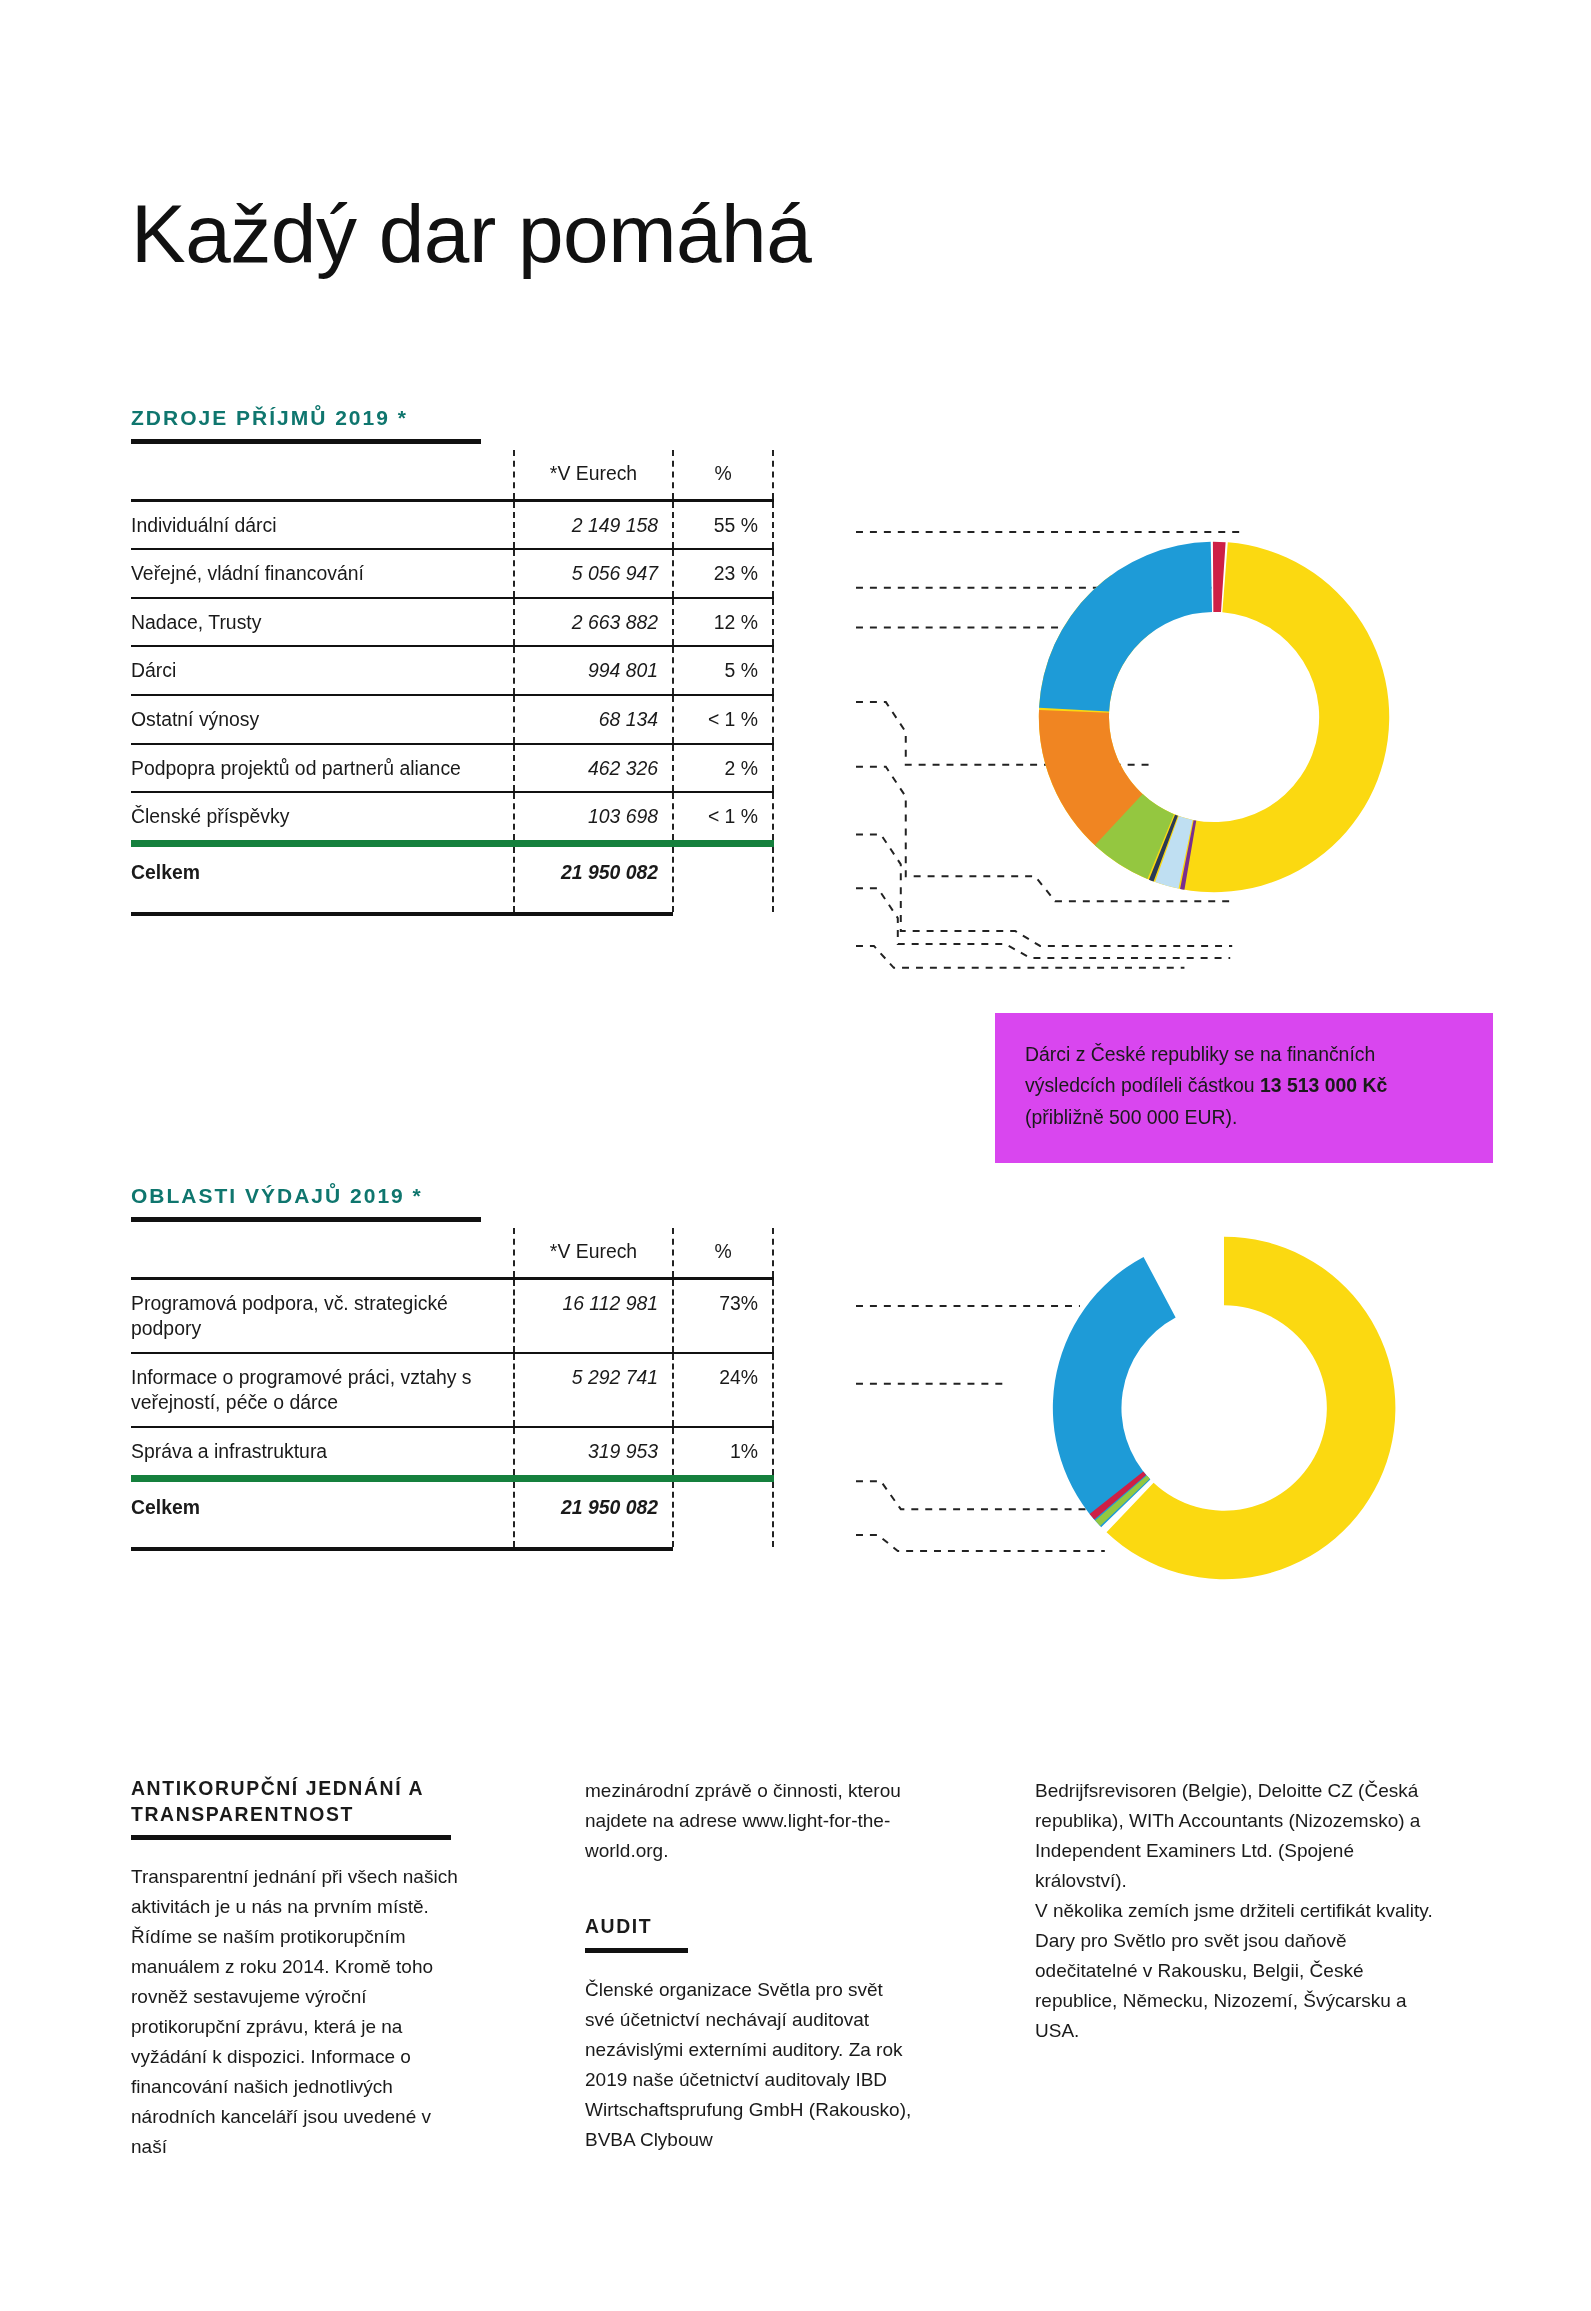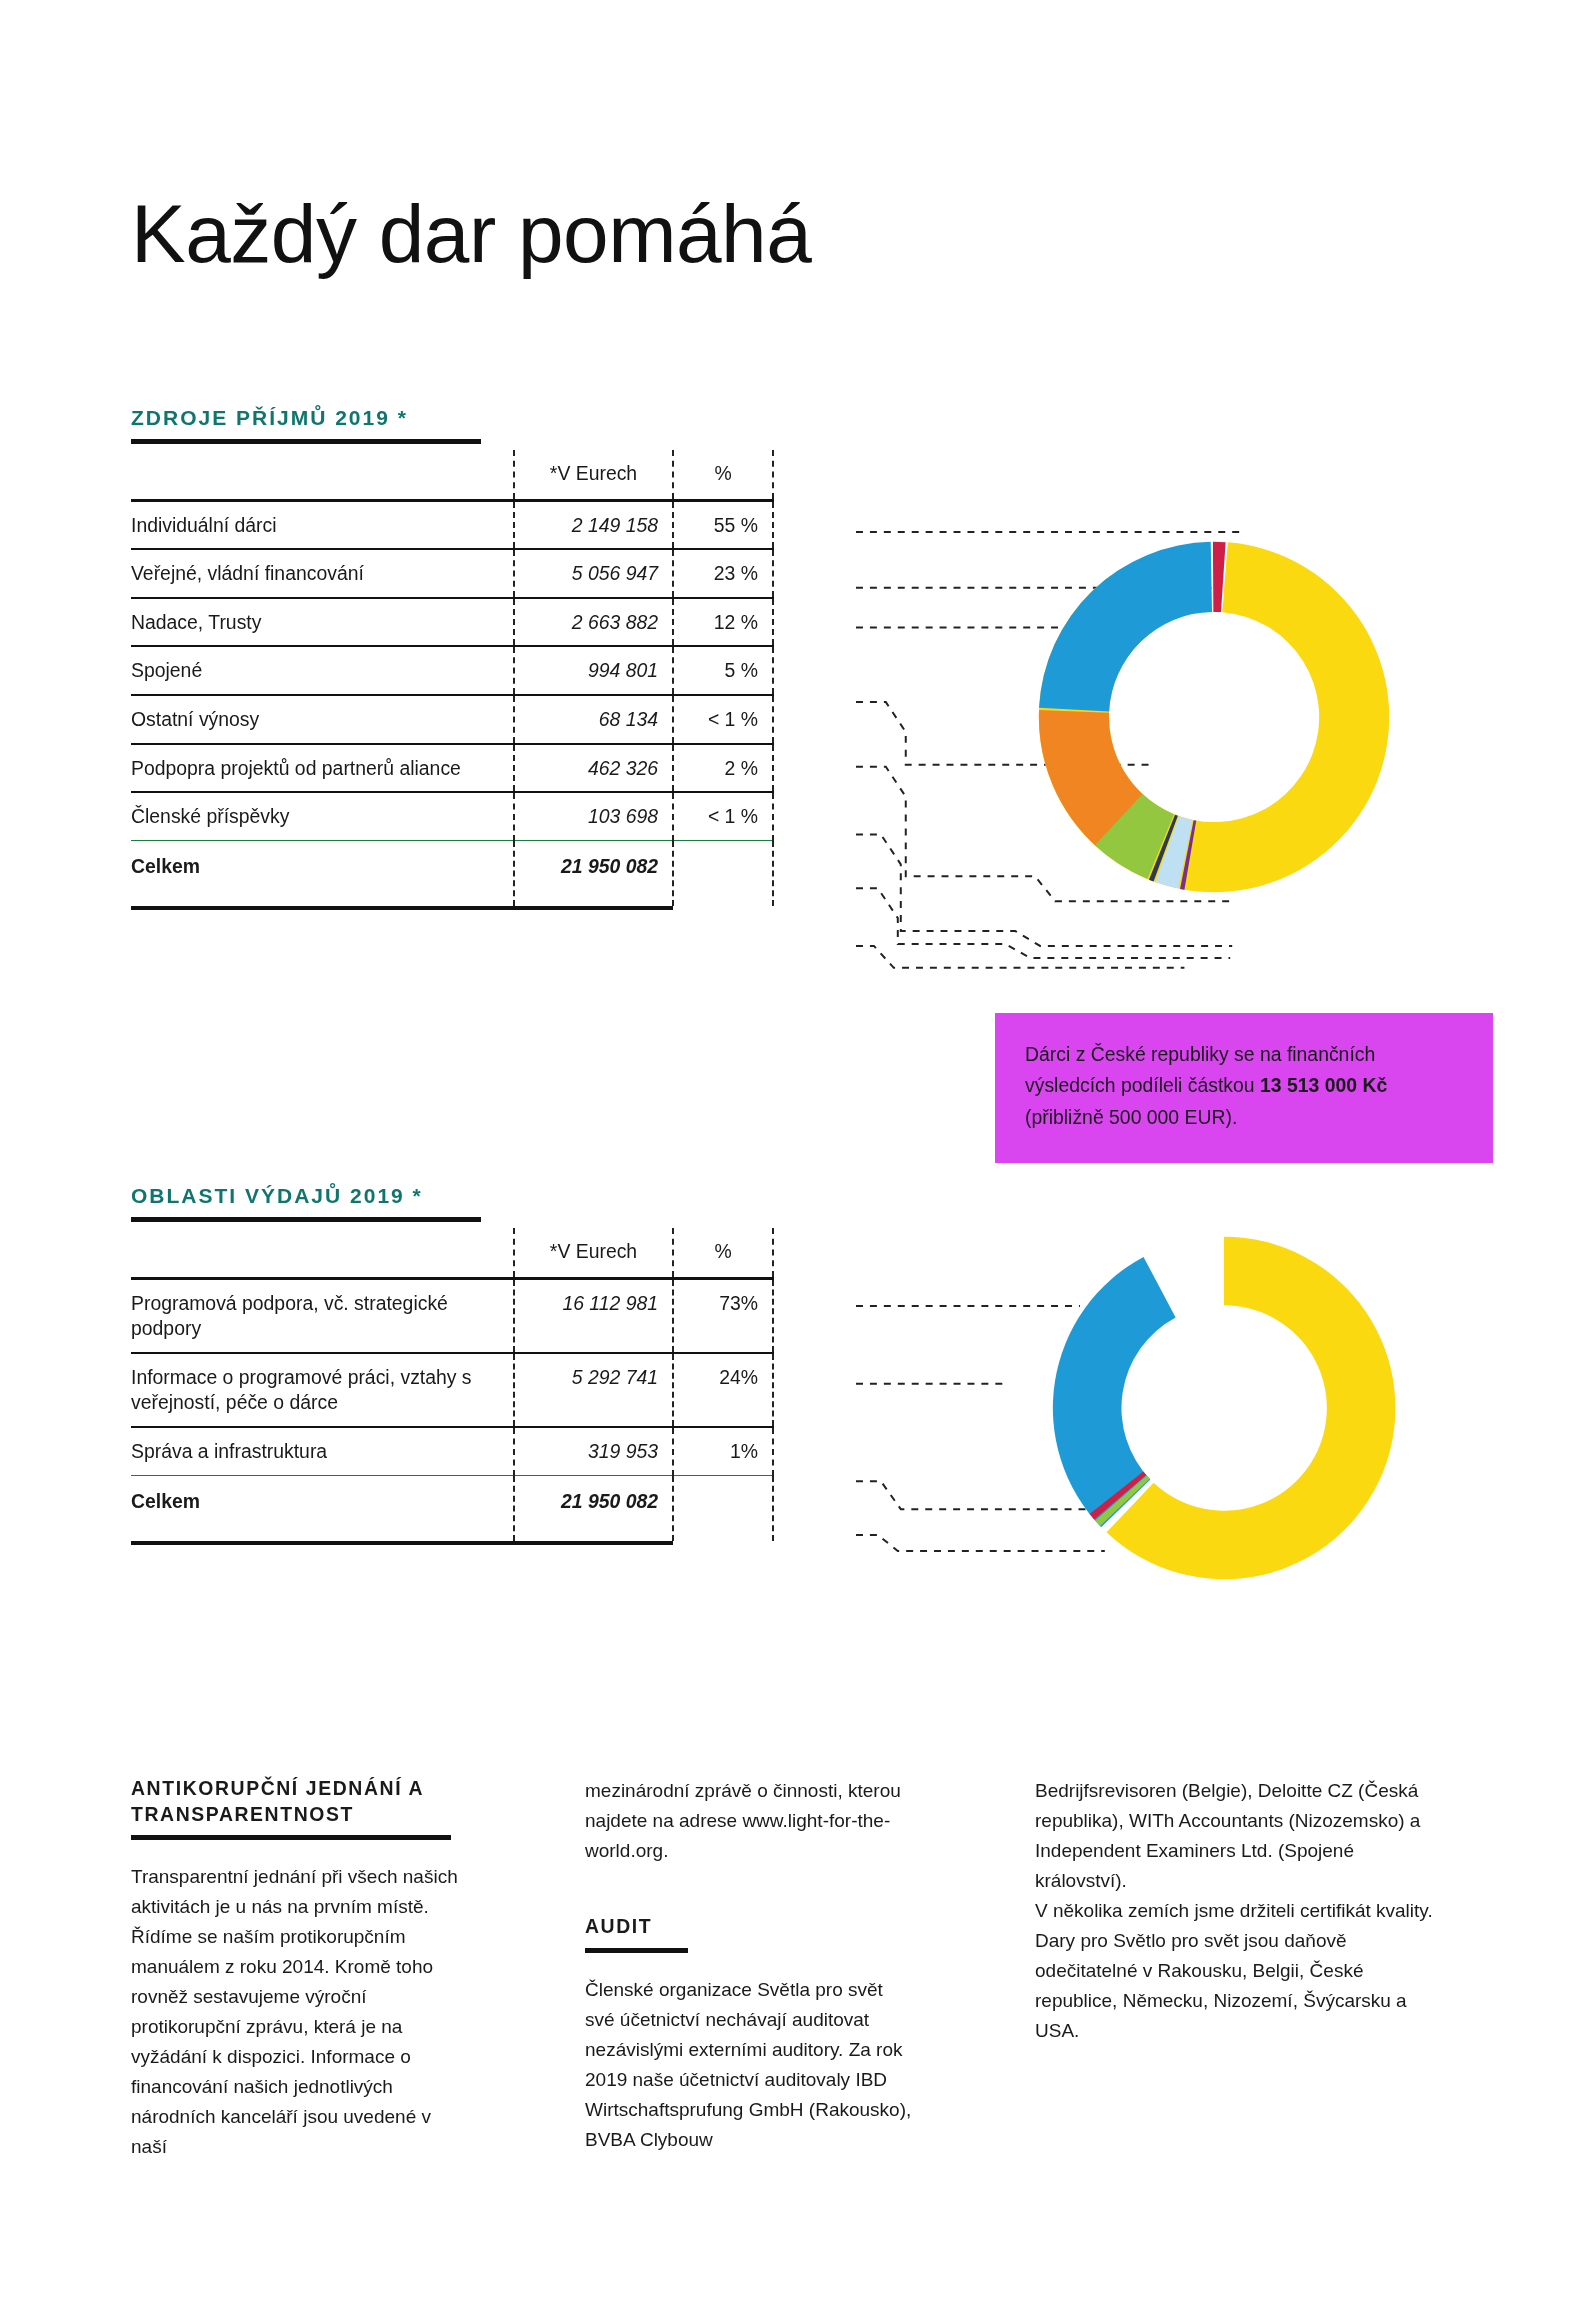--- a/index.html
+++ b/index.html
@@ -82,21 +82,21 @@
     font-style: italic;
   }
   table.fin td.c-pct {
     text-align: right;
     padding-right: 14px;
     border-right: 2px dashed #222;
     white-space: nowrap;
   }
   table.fin tr.total-row td {
     font-weight: bold;
-    border-top: 1px solid #15803d;
+    border-top: 7px solid #15803d;
     padding-top: 13px;
     padding-bottom: 27px;
   }
   .tbl-bottom-rule {
     height: 4px;
     background: #111111;
     width: 542px;
   }
 
   
@@ -172,21 +172,21 @@
         <td class="c-label">Veřejné, vládní financování</td>
         <td class="c-val">5 056 947</td>
         <td class="c-pct">23 %</td>
       </tr>
       <tr>
         <td class="c-label">Nadace, Trusty</td>
         <td class="c-val">2 663 882</td>
         <td class="c-pct">12 %</td>
       </tr>
       <tr>
-        <td class="c-label">Spojené</td>
+        <td class="c-label">Dárci</td>
         <td class="c-val">994 801</td>
         <td class="c-pct">5 %</td>
       </tr>
       <tr>
         <td class="c-label">Ostatní výnosy</td>
         <td class="c-val">68 134</td>
         <td class="c-pct">&lt; 1 %</td>
       </tr>
       <tr>
         <td class="c-label">Podpopra projektů od partnerů aliance</td>

